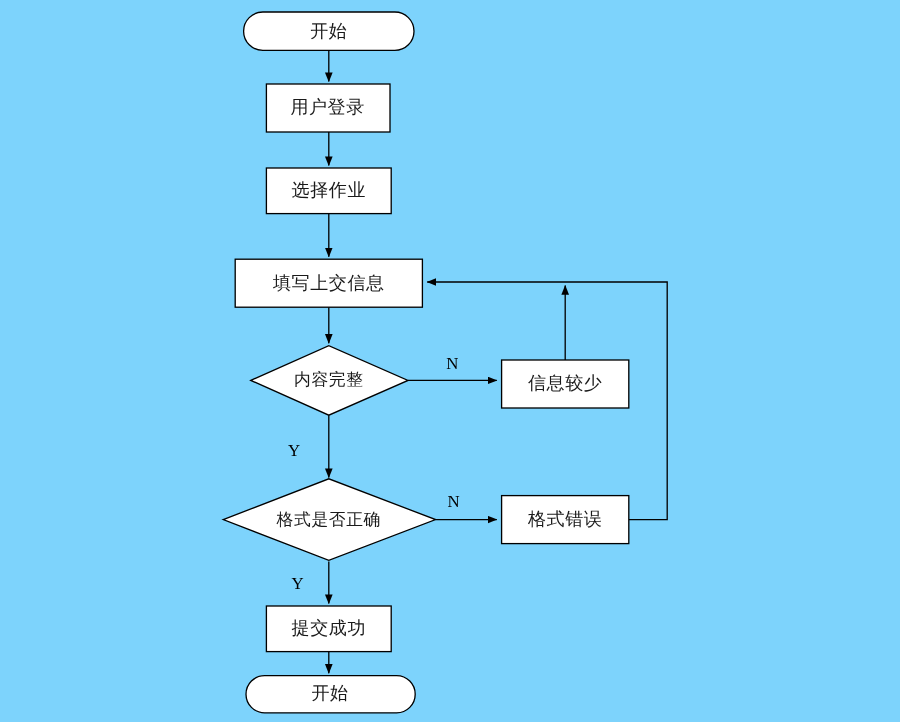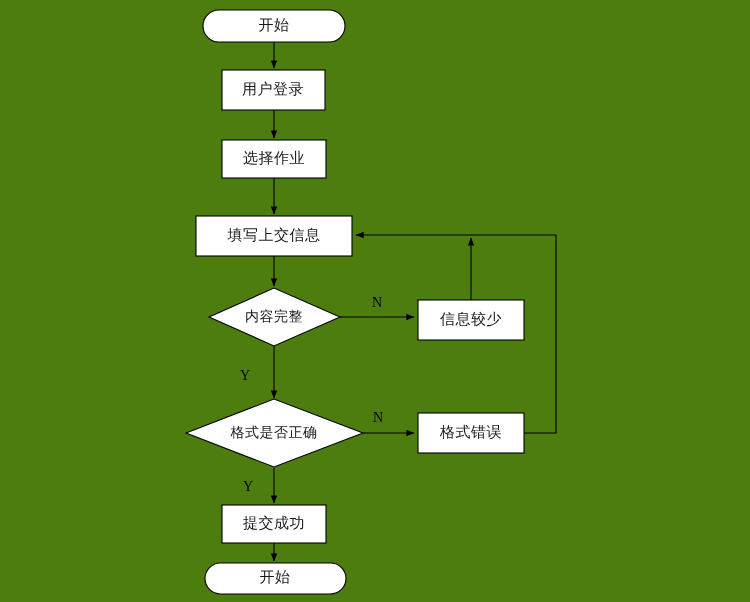--- a/index.html
+++ b/index.html
@@ -10,21 +10,21 @@
   body {
     width: 750px;
     height: 602px;
     font-family: "Liberation Serif", "DejaVu Serif", serif;
     overflow: hidden;
   }
   #flowchart-root {
     position: relative;
     width: 750px;
     height: 602px;
-    background: #4d7c0f;
+    background: #7dd3fc;
   }
   svg#flow-svg {
     display: block;
     width: 750px;
     height: 602px;
   }
   .shape-outline {
     fill: #ffffff;
     stroke: #000000;
     stroke-width: 1.1;

